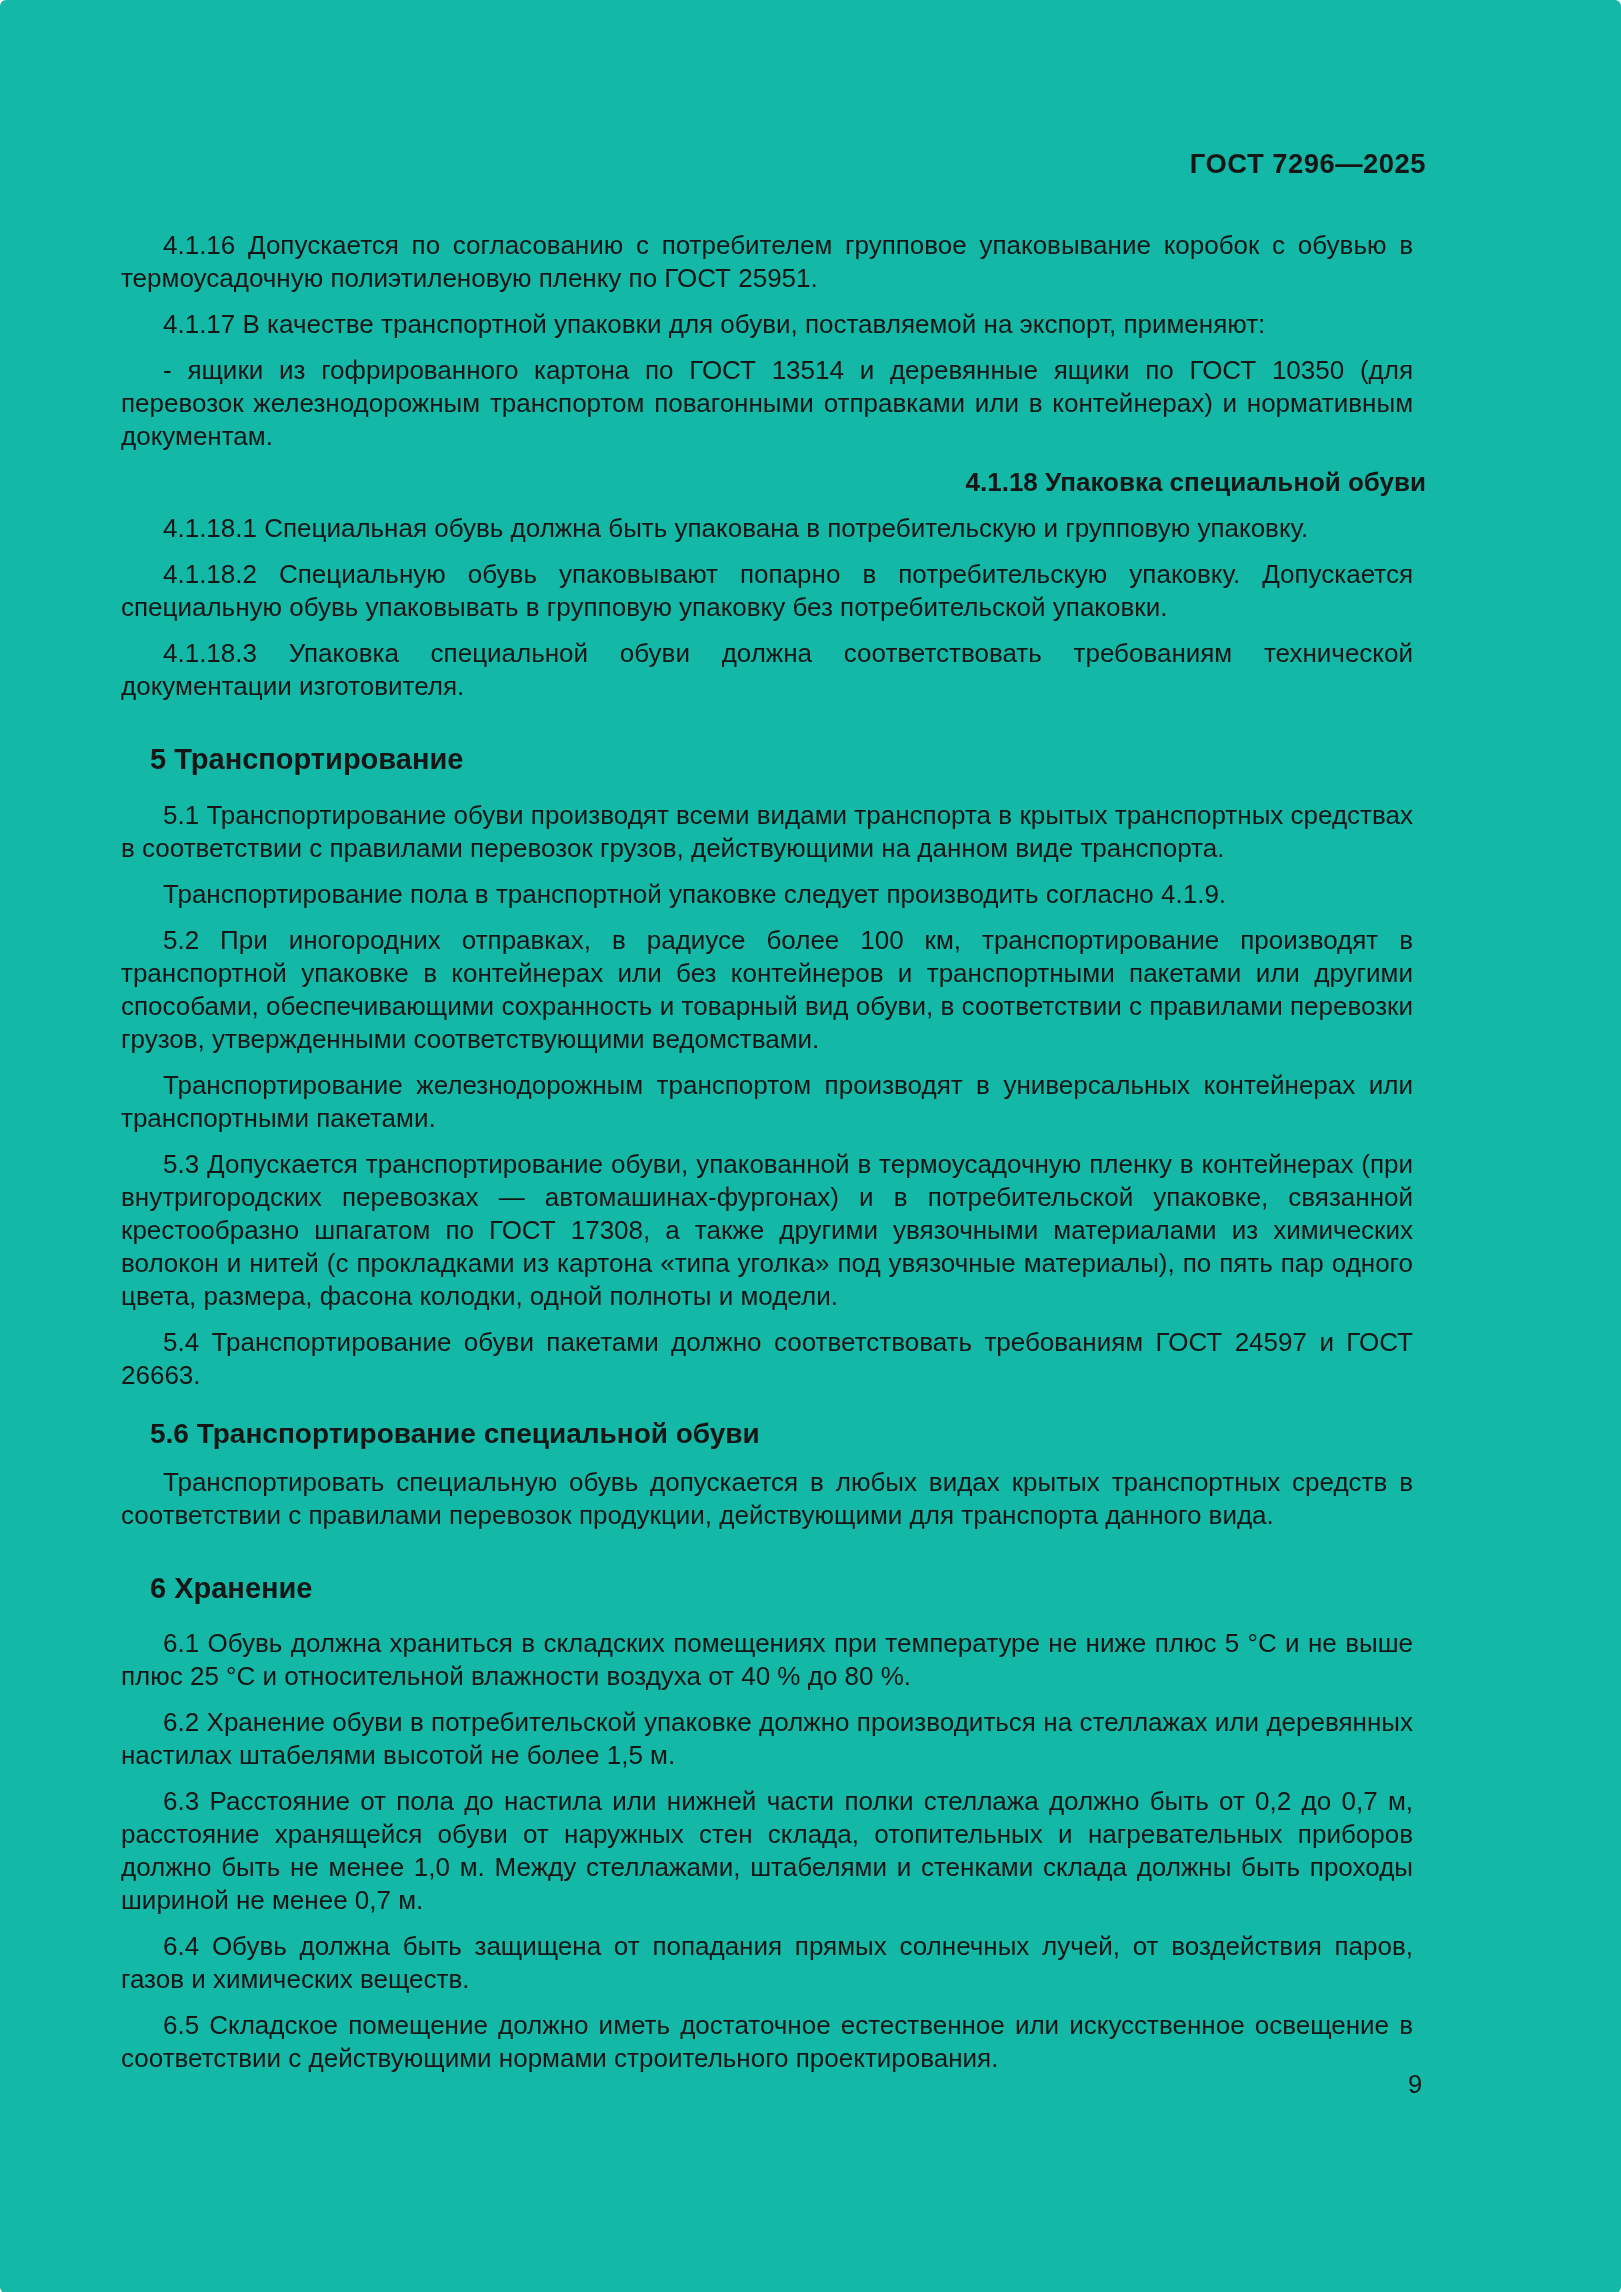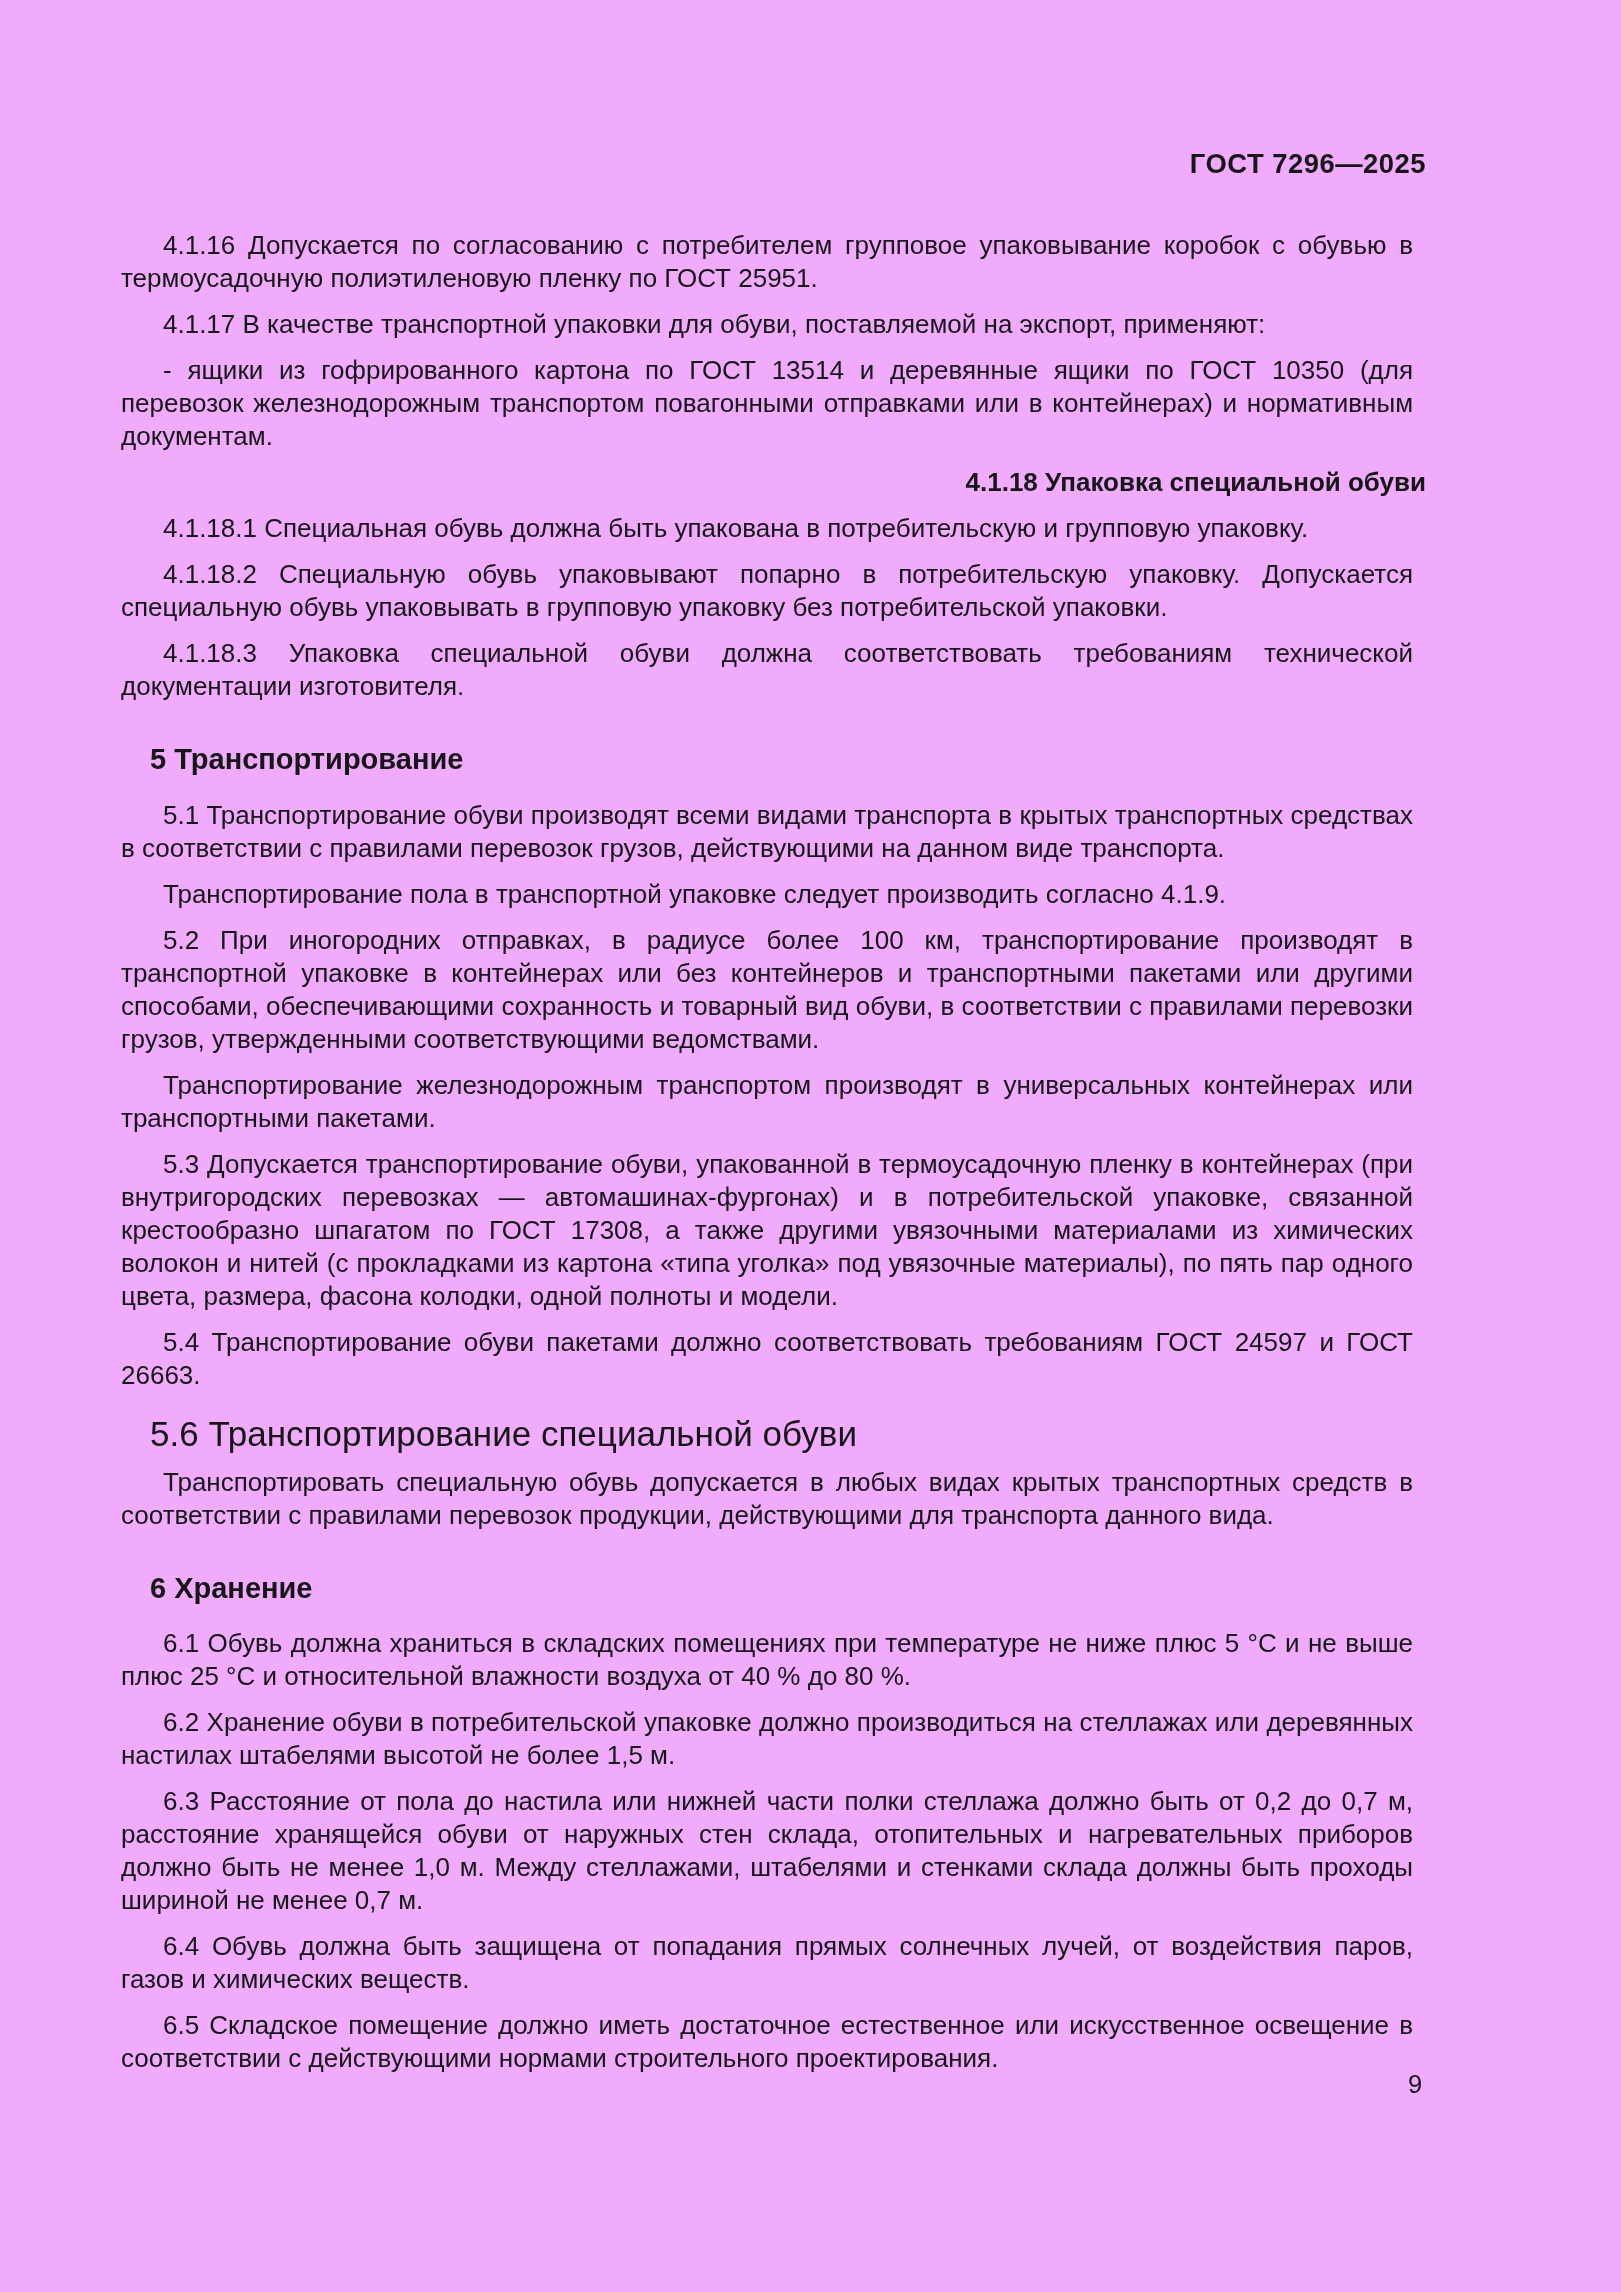--- a/index.html
+++ b/index.html
@@ -6,22 +6,23 @@
   html, body { margin: 0; padding: 0; }
   body {
     width: 1621px; height: 2293px;
     background: #ffffff;
     font-family: "Liberation Sans", sans-serif;
     color: #161616;
   }
   .page {
     position: relative;
     width: 1621px; height: 2293px;
-    background: #f0abfc;
+    background: #14b8a6;
     overflow: hidden;
+    border-radius: 6px;
   }
   .content {
     position: absolute;
     left: 108px; top: 147px;
     width: 1318px;
   }
   .doc-header {
     text-align: right;
     font-weight: bold;
     font-size: 27.4px;
@@ -47,23 +48,23 @@
     font-weight: bold;
   }
   .section-title {
     font-size: 29px;
     line-height: 39px;
     font-weight: bold;
     text-indent: 42px;
     margin: 37px 0 19.6px 0;
   }
   .sub-title {
-    font-size: 35px;
+    font-size: 28px;
     line-height: 33px;
-    font-weight: normal;
+    font-weight: bold;
     text-indent: 42px;
     margin: 25.5px 0 15.7px 0;
   }
   .page-number {
     position: absolute;
     top: 2070px;
     left: 1408px;
     font-size: 25.5px;
     line-height: 29px;
   }

